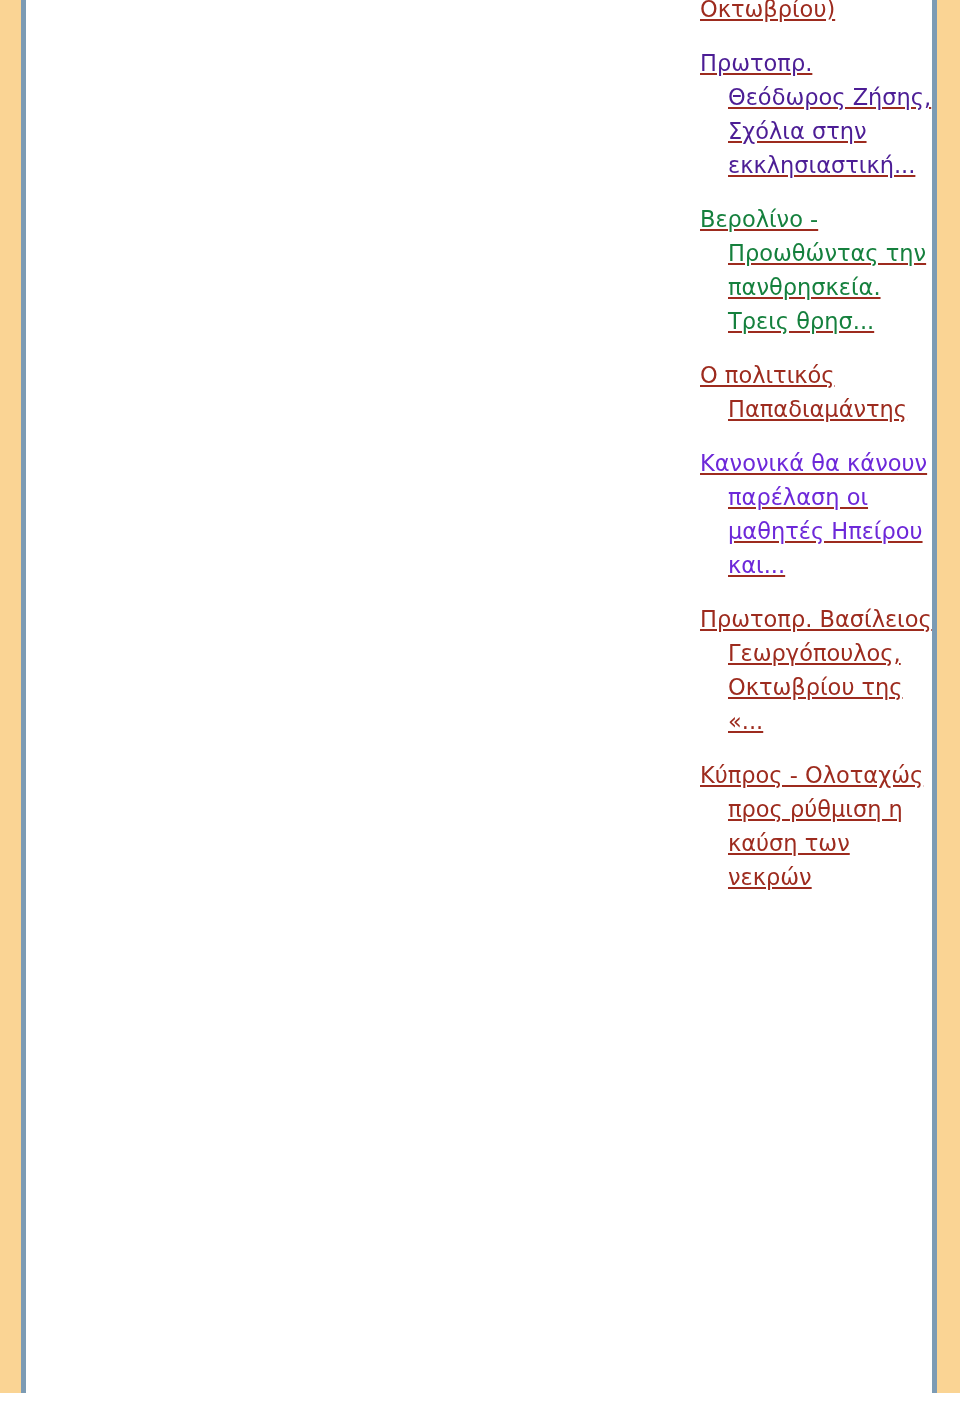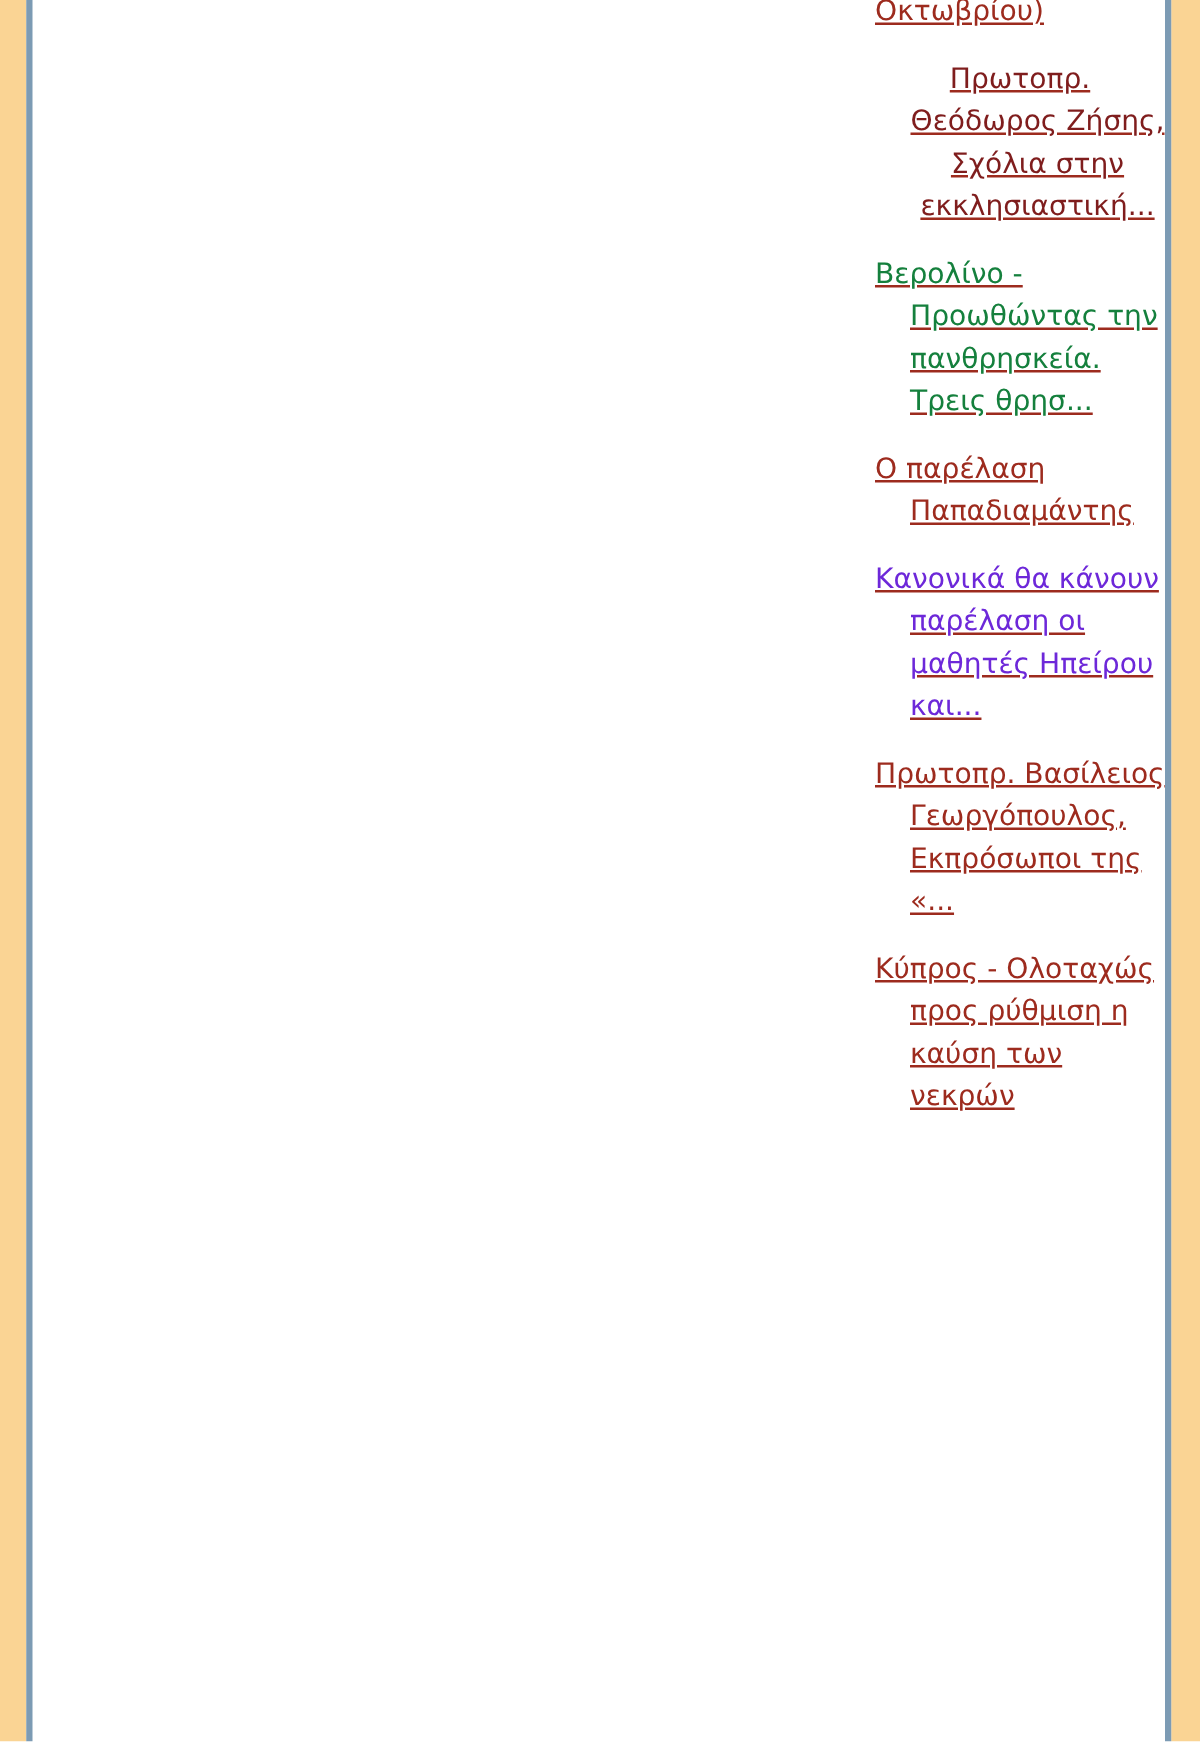--- a/index.html
+++ b/index.html
@@ -68,21 +68,21 @@
 
 <div id="slide" style="background: rgb(255, 255, 255);">
 
   <div class="border-band left" style="background: rgb(250, 212, 148);"></div>
   <div class="border-rule left" style="background: rgb(124, 155, 180);"></div>
   <div class="border-band right" style="background: rgb(250, 212, 148);"></div>
   <div class="border-rule right" style="background: rgb(124, 155, 180);"></div>
 
   <div id="link-column">
     <div class="link-item hang" style="color: rgb(157, 43, 30); text-decoration-color: rgb(157, 43, 30);">Οκτωβρίου)</div>
-    <div class="link-item hang" style="color: #7f1d1d; text-decoration-color: rgb(157, 43, 30); text-align: center;">Πρωτοπρ. Θεόδωρος Ζήσης, Σχόλια στην εκκλησιαστική...</div>
+    <div class="link-item hang" style="color: #4c1d95; text-decoration-color: rgb(157, 43, 30);">Πρωτοπρ. Θεόδωρος Ζήσης, Σχόλια στην εκκλησιαστική...</div>
     <div class="link-item hang" style="color: #15803d; text-decoration-color: rgb(157, 43, 30);">Βερολίνο - Προωθώντας την πανθρησκεία. Τρεις θρησ...</div>
-    <div class="link-item hang" style="color: rgb(157, 43, 30); text-decoration-color: rgb(157, 43, 30);">Ο παρέλαση Παπαδιαμάντης</div>
+    <div class="link-item hang" style="color: rgb(157, 43, 30); text-decoration-color: rgb(157, 43, 30);">Ο πολιτικός Παπαδιαμάντης</div>
     <div class="link-item hang" style="color: #6d28d9; text-decoration-color: rgb(157, 43, 30);">Κανονικά θα κάνουν παρέλαση οι μαθητές Ηπείρου και...</div>
-    <div class="link-item hang" style="color: rgb(157, 43, 30); text-decoration-color: rgb(157, 43, 30);">Πρωτοπρ. Βασίλειος Γεωργόπουλος, Εκπρόσωποι της «...</div>
+    <div class="link-item hang" style="color: rgb(157, 43, 30); text-decoration-color: rgb(157, 43, 30);">Πρωτοπρ. Βασίλειος Γεωργόπουλος, Οκτωβρίου της «...</div>
     <div class="link-item hang" style="color: rgb(157, 43, 30); text-decoration-color: rgb(157, 43, 30);">Κύπρος - Ολοταχώς προς ρύθμιση η καύση των νεκρών</div>
   </div>
 
 </div>
 
 </body></html>

